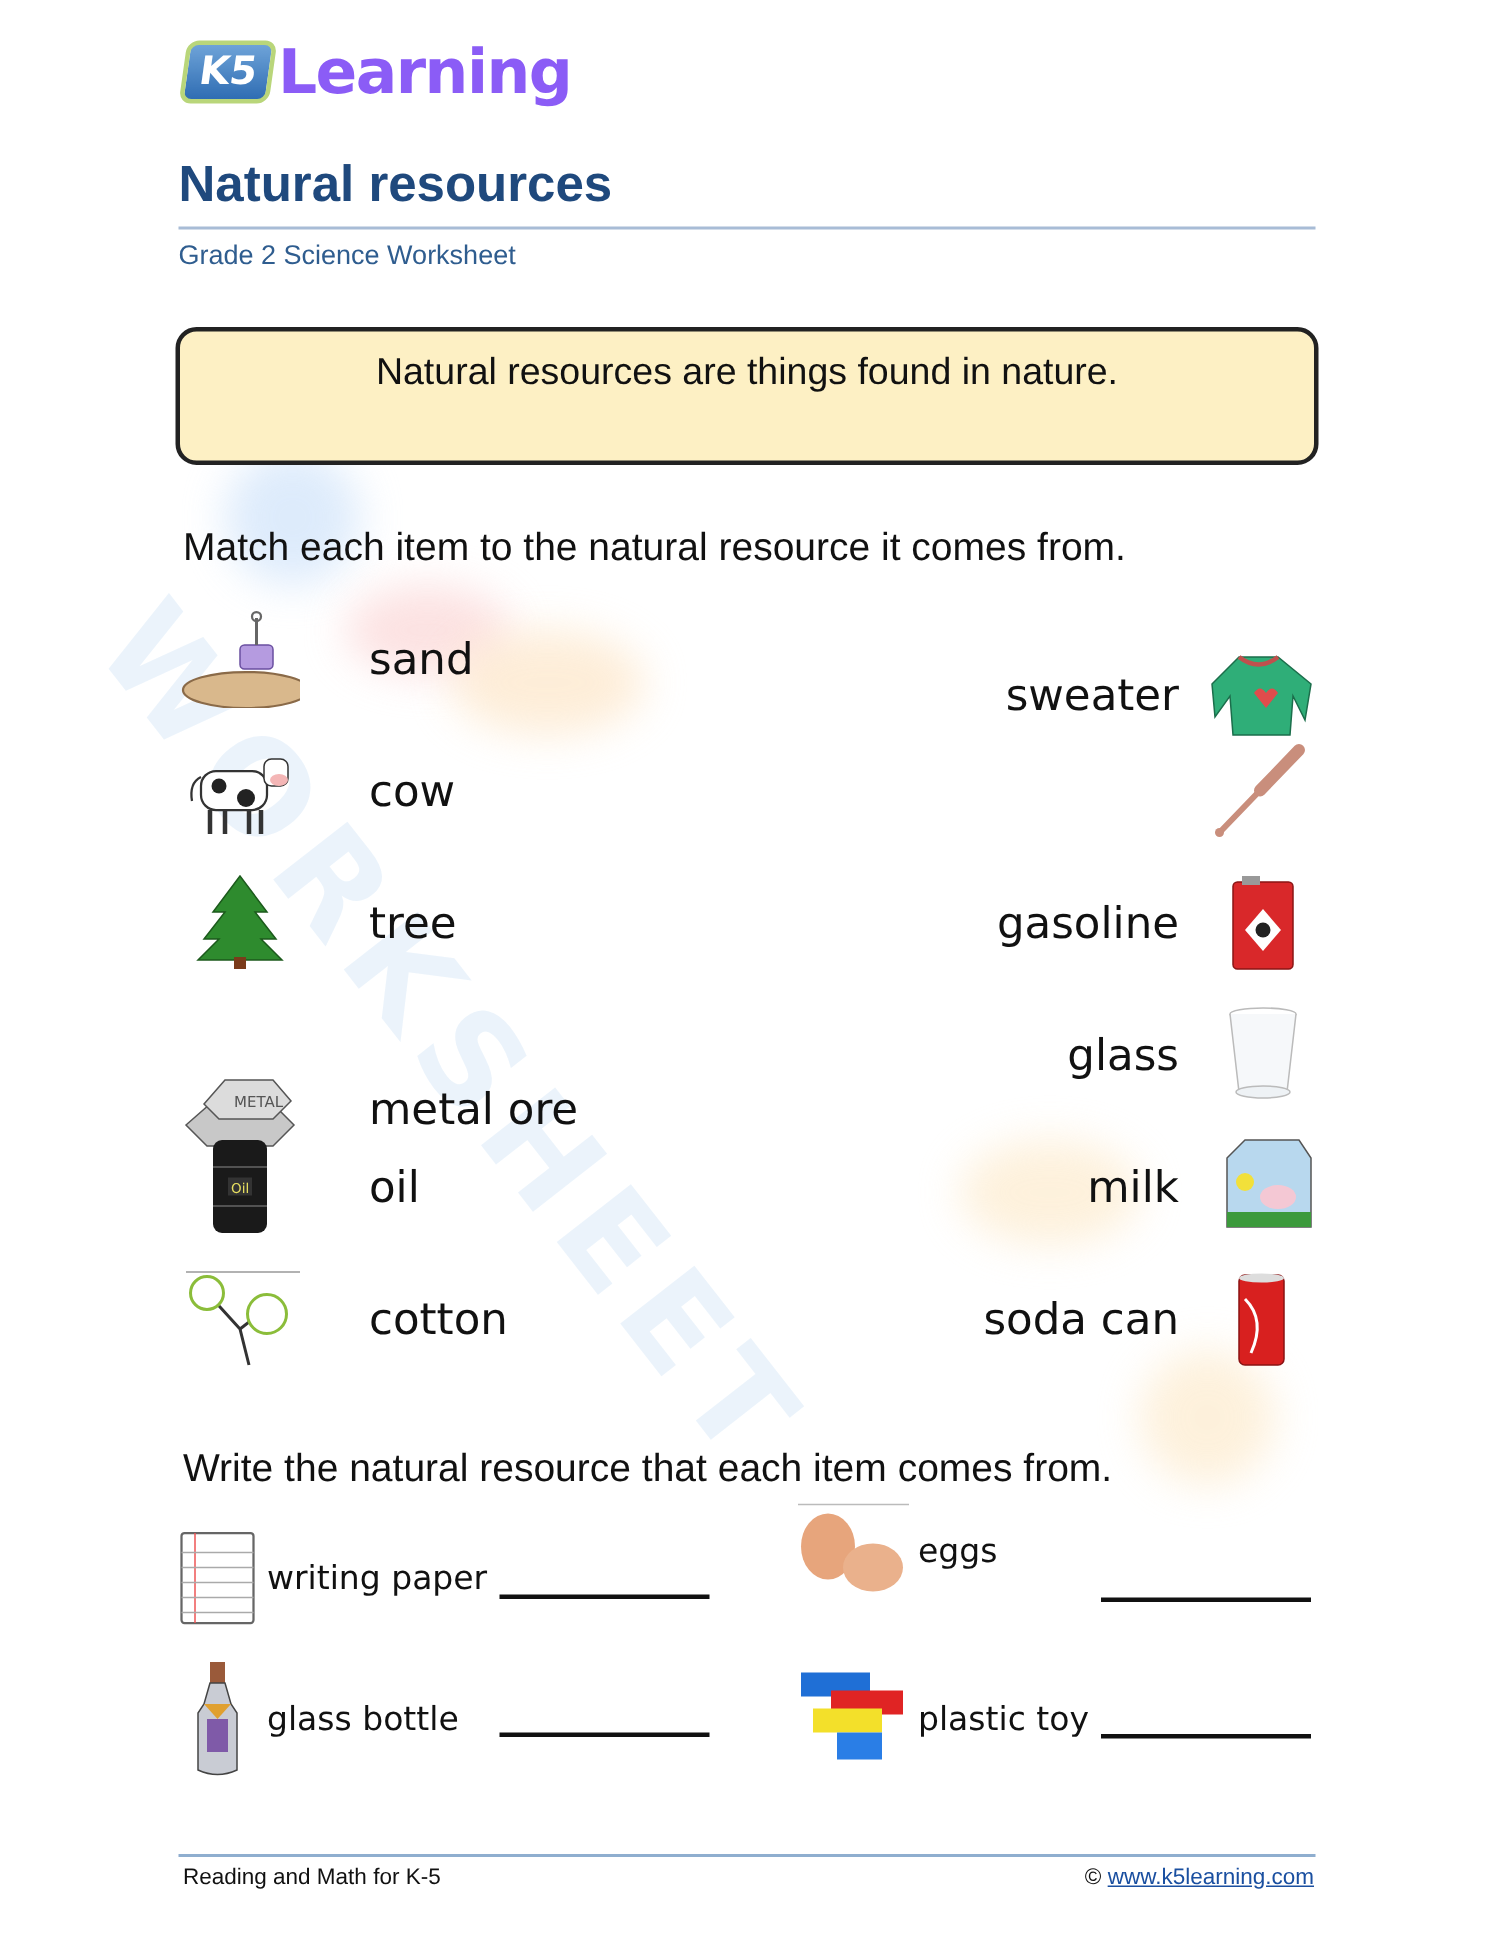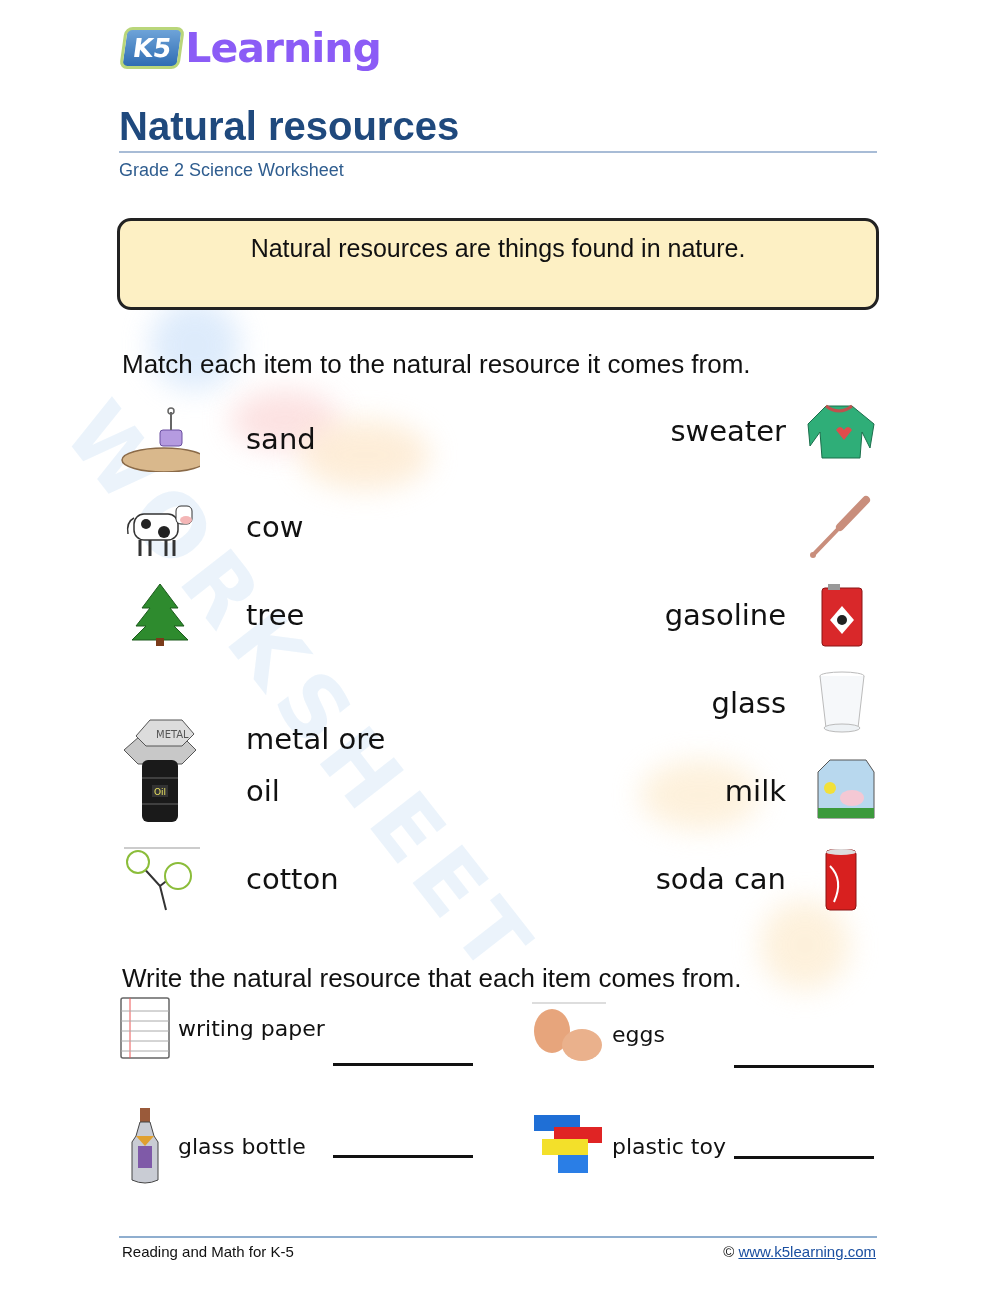--- a/index.html
+++ b/index.html
@@ -5,21 +5,21 @@
   html,body{margin:0;padding:0;background:#ffffff;}
   body{width:1000px;height:1294px;position:relative;overflow:hidden;font-family:"Liberation Sans",sans-serif;color:#111;}
   .abs{position:absolute;}
   
   .wm-text{position:absolute;left:300px;top:640px;transform:rotate(52deg);transform-origin:center;font-family:"DejaVu Sans",sans-serif;font-weight:bold;font-size:86px;letter-spacing:10px;color:#dbeaf8;opacity:0.55;white-space:nowrap;width:700px;margin-left:-350px;text-align:center;pointer-events:none;}
   .blob{position:absolute;border-radius:50%;filter:blur(14px);pointer-events:none;}
   
   .logo{left:122px;top:22px;height:52px;display:flex;align-items:center;}
   .logo-k5{background:linear-gradient(#6ea3d8,#2f6db3);color:#fff;font-weight:bold;font-size:26px;padding:3px 8px;border-radius:8px;border:3px solid #b9d67a;transform:skewX(-8deg);font-family:"DejaVu Sans",sans-serif;}
   .logo-word{color:#8b5cf6;font-weight:bold;font-size:41px;margin-left:3px;font-family:"DejaVu Sans",sans-serif;letter-spacing:-1px;}
-  .title{left:119px;top:104px;font-size:40px;font-weight:bold;color:#1f497d;}
+  .title{left:119px;top:104px;font-size:34px;font-weight:bold;color:#1f497d;}
   .title-rule{left:119px;top:151px;width:758px;height:2px;background:#a8bcd6;}
   .subtitle{left:119px;top:160px;font-size:18px;color:#2f5d8f;}
   .infobox{left:117px;top:218px;width:762px;height:92px;background:#fdf0c4;border:3px solid #222;border-radius:14px;box-sizing:border-box;text-align:center;font-size:25px;line-height:38px;padding-top:8px;color:#111;}
   .instr{font-size:26px;color:#111;}
   .match-row{position:absolute;height:70px;display:flex;align-items:center;}
   .match-left{left:118px;width:300px;gap:20px;}
   .match-right{right:118px;width:340px;justify-content:flex-end;}
   .icon-box{width:84px;height:66px;display:flex;align-items:center;justify-content:center;flex-shrink:0;}
   .icon-box svg{width:80px;height:66px;}
   .mlabel{font-size:29px;color:#111;font-family:"DejaVu Sans",sans-serif;}
@@ -123,21 +123,21 @@
         <line x1="4" y1="2" x2="80" y2="2" stroke="#999"></line>
         <path d="M20 18 L40 40 L46 64" stroke="#333" fill="none" stroke-width="2"></path>
         <path d="M40 40 L58 26" stroke="#333" fill="none" stroke-width="2"></path>
         <circle cx="18" cy="16" r="11" fill="#fff" stroke="#8bbd3a" stroke-width="2"></circle>
         <circle cx="58" cy="30" r="13" fill="#fff" stroke="#8bbd3a" stroke-width="2"></circle>
       </svg>
   </span>
   <span class="mlabel">cotton</span>
 </div>
 
-<div class="match-row match-right" style="top:396px;">
+<div class="match-row match-right" style="top:428px;">
   <span class="mlabel">sweater</span>
   <span class="icon-box">
     <svg viewBox="0 0 80 66">
         <path d="M26 8 L52 8 L74 26 L70 50 L62 34 L60 60 L22 60 L20 34 L10 48 L8 26 Z" fill="#2fae78" stroke="#1b6e4b"></path>
         <path d="M36 32 q4 -6 8 0 q4 -6 8 0 l-8 10 z" fill="#e04c4c"></path>
         <path d="M26 8 Q39 18 52 8" stroke="#c0504d" fill="none" stroke-width="3"></path>
       </svg>
   </span>
 </div>
 <div class="match-row match-right" style="top:492px;">
@@ -187,21 +187,21 @@
     <svg viewBox="0 0 80 66">
         <rect x="26" y="4" width="30" height="60" rx="4" fill="#d8201f" stroke="#8a1212"></rect>
         <ellipse cx="41" cy="6" rx="15" ry="3" fill="#ddd"></ellipse>
         <path d="M30 20 Q44 34 34 56" stroke="#fff" fill="none" stroke-width="2"></path>
       </svg>
   </span>
 </div>
 
 <div class="abs instr" style="left:122px;top:963px;">Write the natural resource that each item comes from.</div>
 
-<div class="write-row" style="left:118px;top:988px;">
+<div class="write-row" style="left:118px;top:1012px;">
   <span class="icon-box" style="width:54px">
     <svg viewBox="0 0 54 66" style="width:54px">
         <rect x="3" y="3" width="48" height="60" rx="2" fill="#fff" stroke="#666" stroke-width="1.5"></rect>
         <line x1="12" y1="3" x2="12" y2="63" stroke="#e55"></line>
         <line x1="3" y1="16" x2="51" y2="16" stroke="#aaa"></line>
         <line x1="3" y1="26" x2="51" y2="26" stroke="#aaa"></line>
         <line x1="3" y1="36" x2="51" y2="36" stroke="#aaa"></line>
         <line x1="3" y1="46" x2="51" y2="46" stroke="#aaa"></line>
         <line x1="3" y1="56" x2="51" y2="56" stroke="#aaa"></line>
       </svg>

